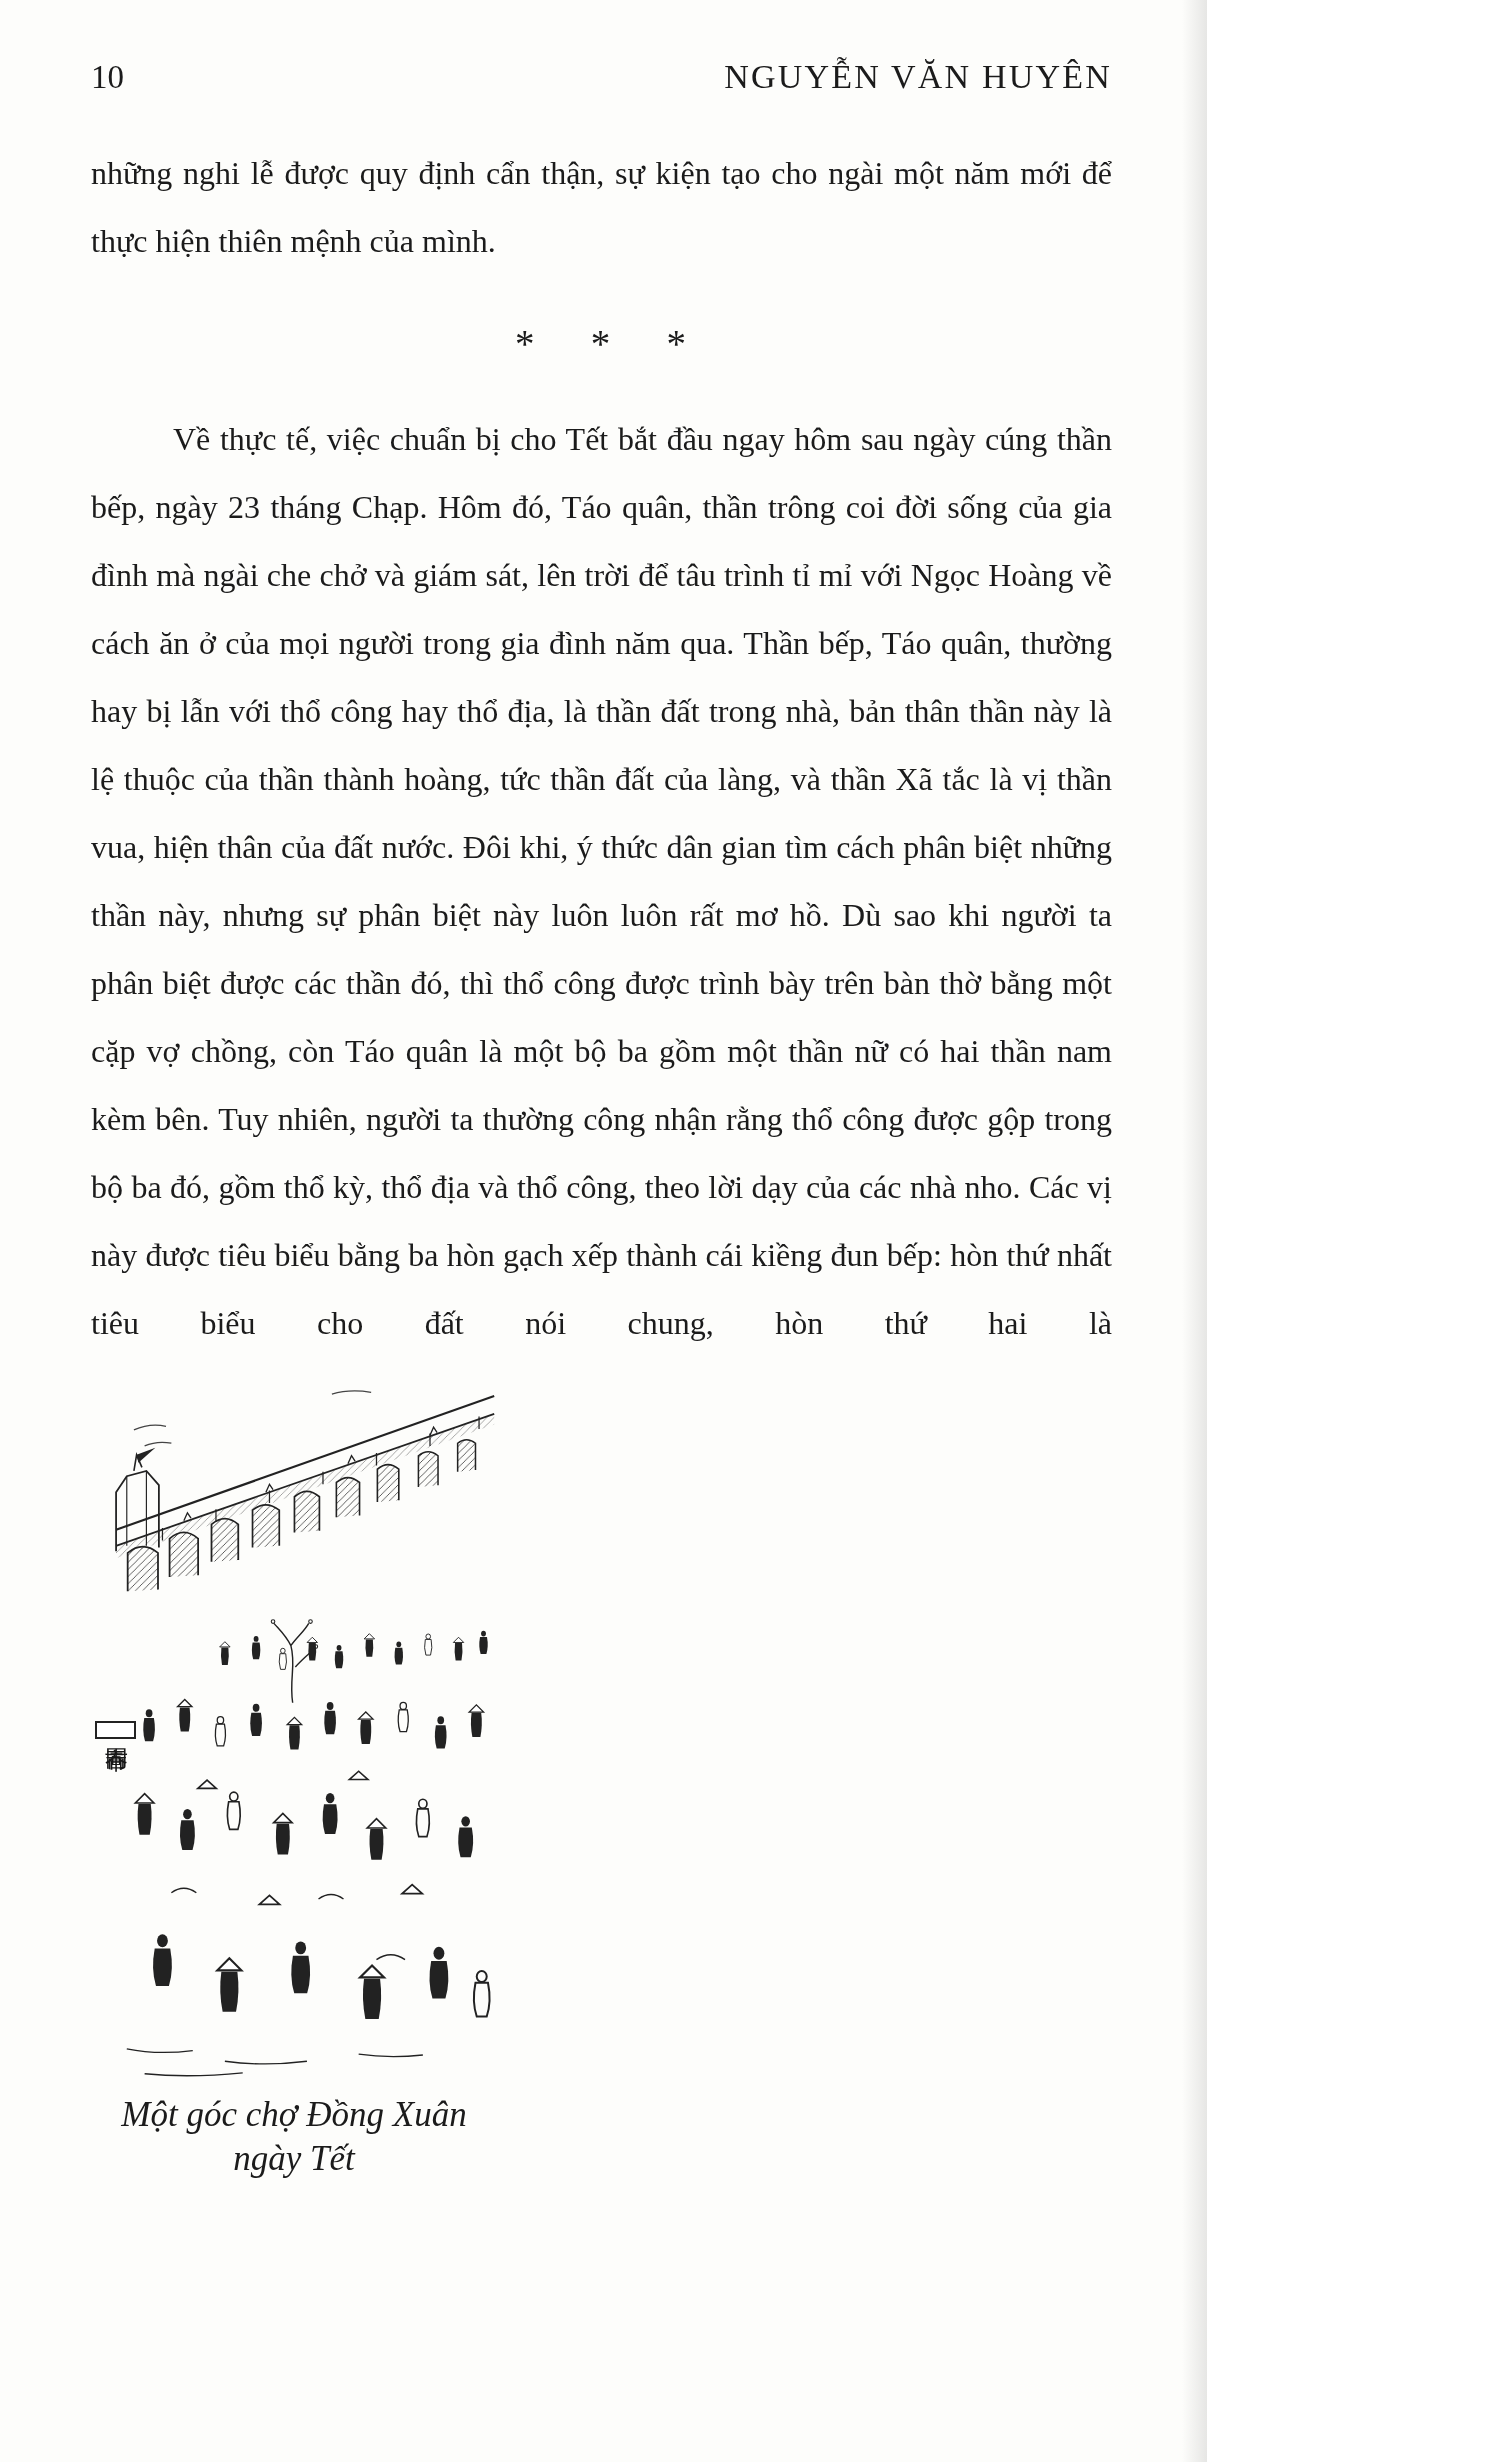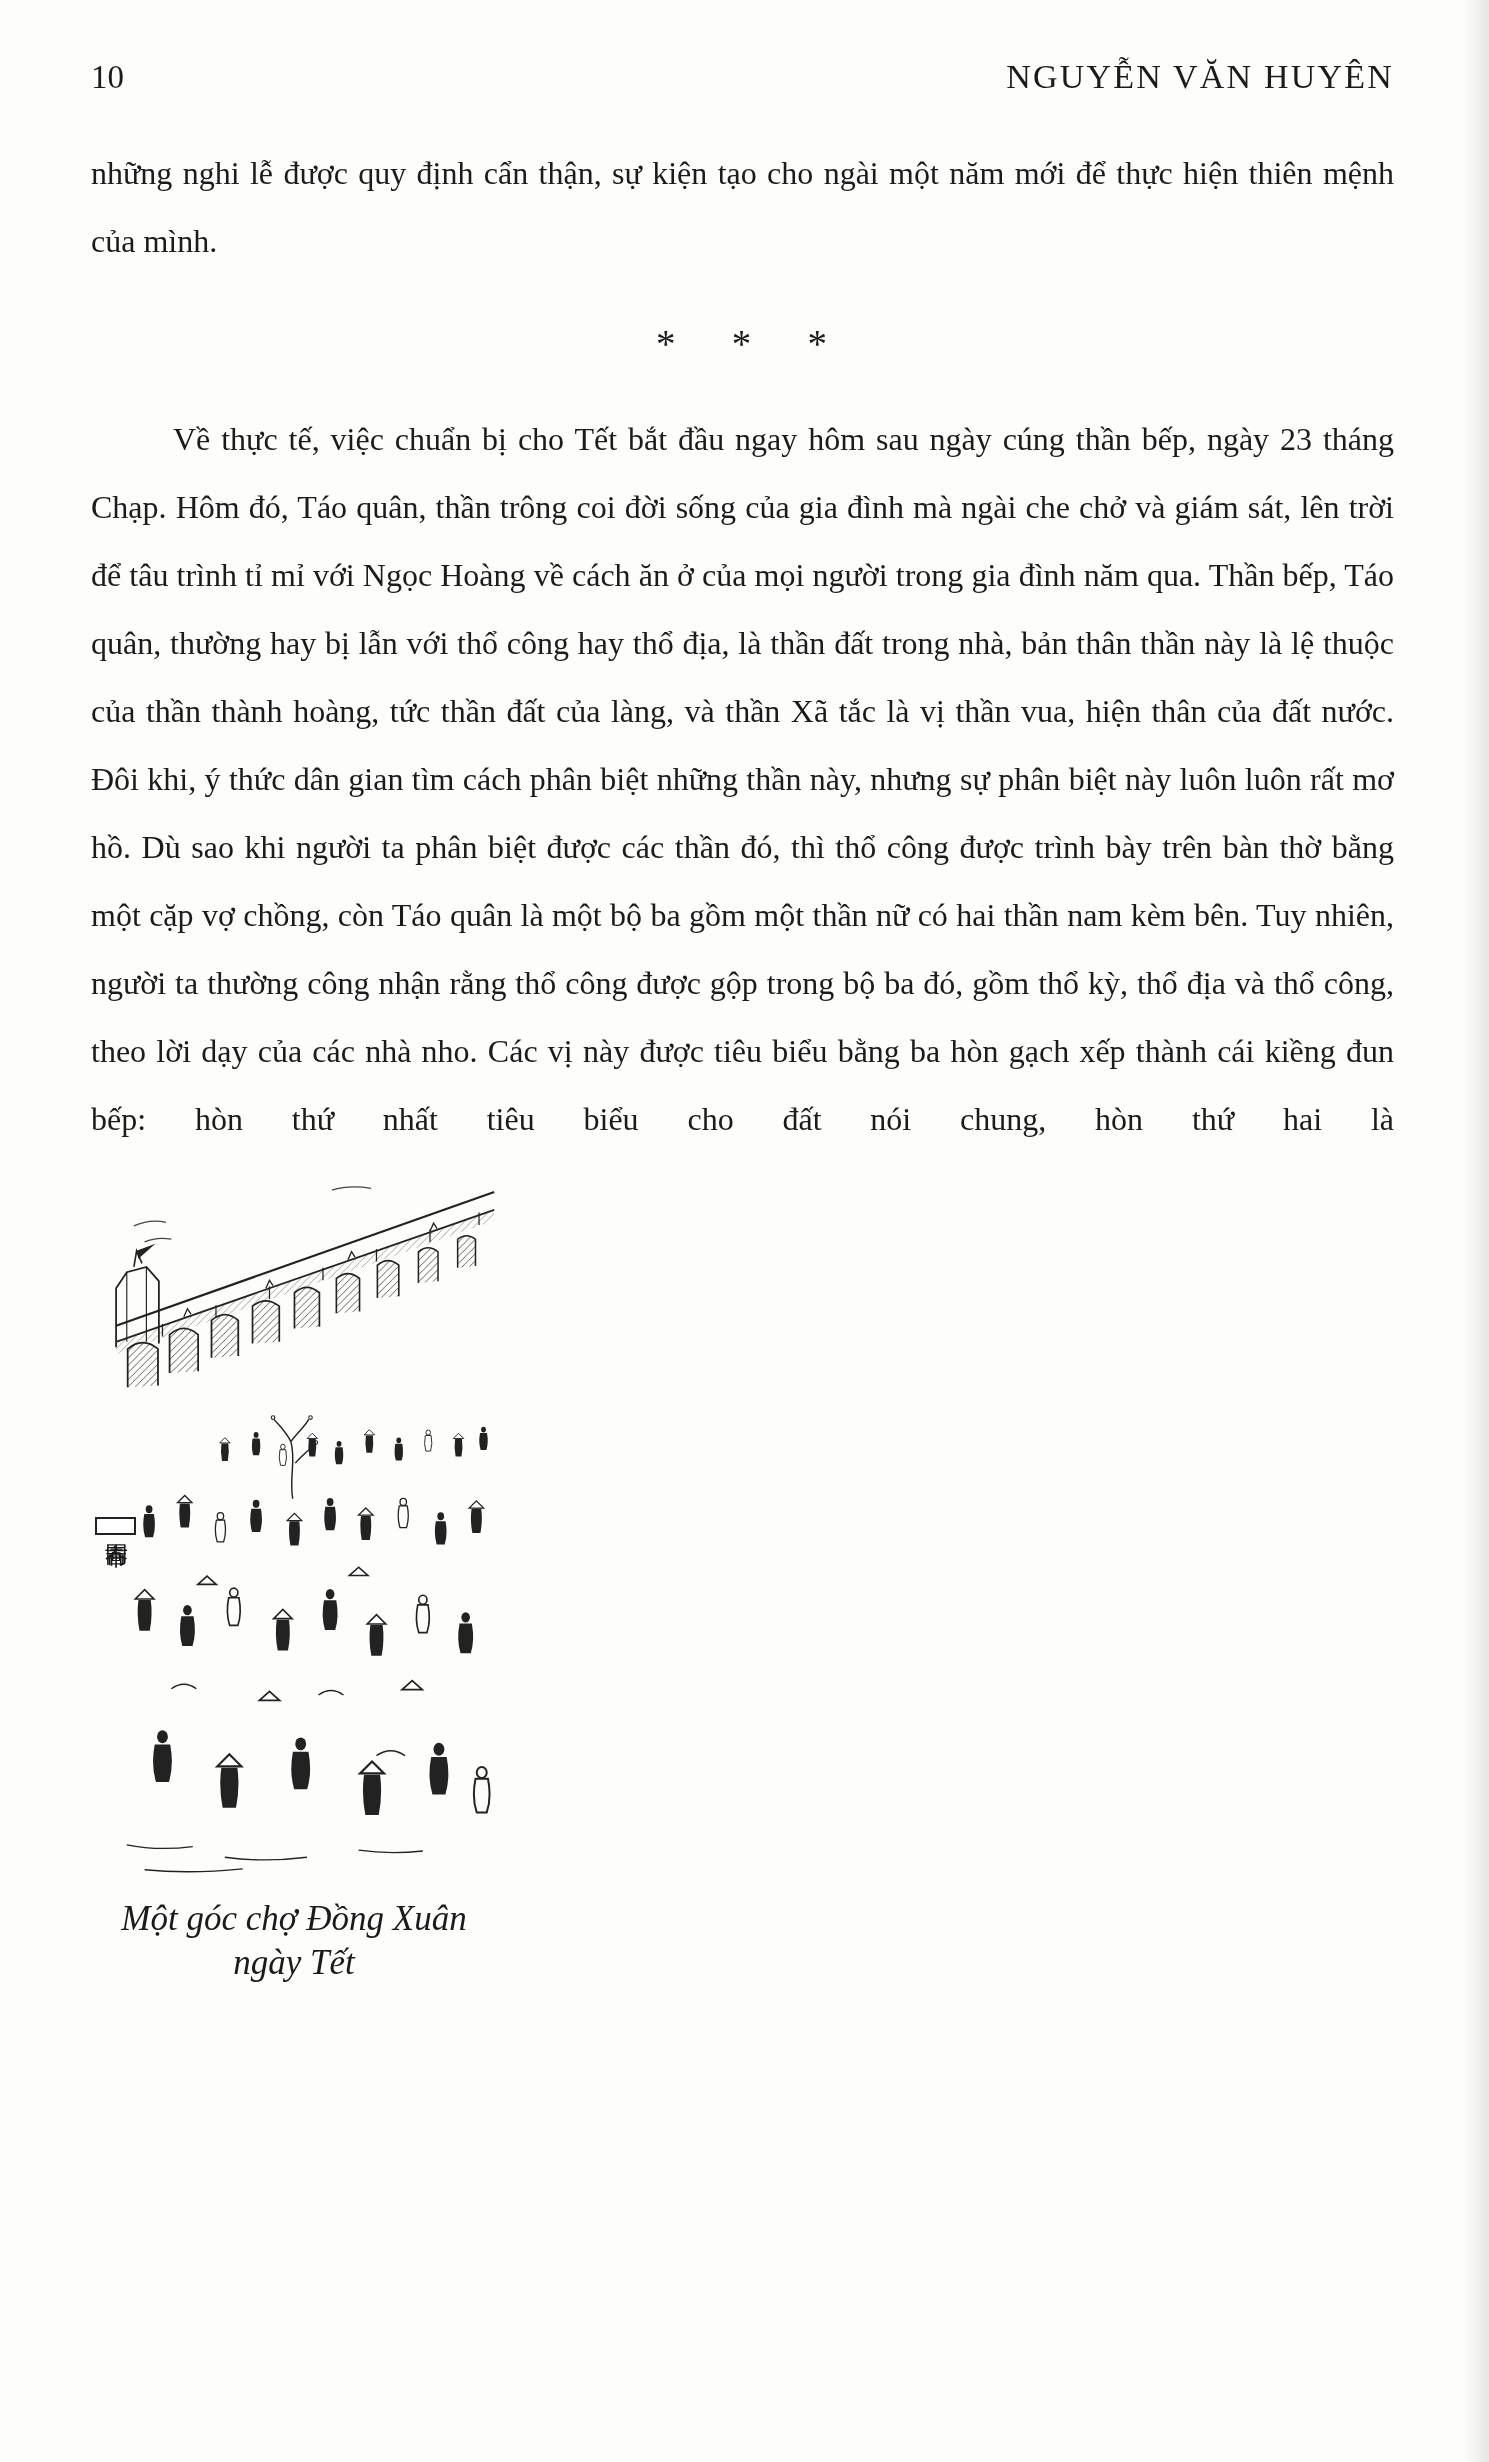--- a/index.html
+++ b/index.html
@@ -2,21 +2,21 @@
 <html style="font-size:14.3px"><head>
 <meta charset="utf-8">
 <style>
   html, body {
     margin: 0;
     padding: 0;
     background: #ffffff;
   }
   .page {
     position: relative;
-    width: 1489px;
+    width: 1207px;
     height: 2462px;
     box-sizing: border-box;
     background: #fdfdfb;
     color: #1b1b1b;
     font-family: "Liberation Serif", "DejaVu Serif", serif;
     padding: 57px 95px 0 91px;
     overflow: hidden;
   }
   
   .page::after {
@@ -83,21 +83,21 @@
     border: 2.7px solid #222;
     background: #fff;
     writing-mode: vertical-rl;
     text-orientation: upright;
     font-family: "DejaVu Sans", sans-serif;
     font-size: 23px;
     line-height: 1.2;
     color: #171717;
   }
   figcaption.caption {
-    margin-top: 21px;
+    margin-top: 13px;
     font-style: italic;
     font-size: 35px;
     text-align: center;
     line-height: 1.25;
   }
 
   .para.cont, .para.side {
     word-spacing: 0.42em;
   }
   .para.side { text-indent: 82px; }

